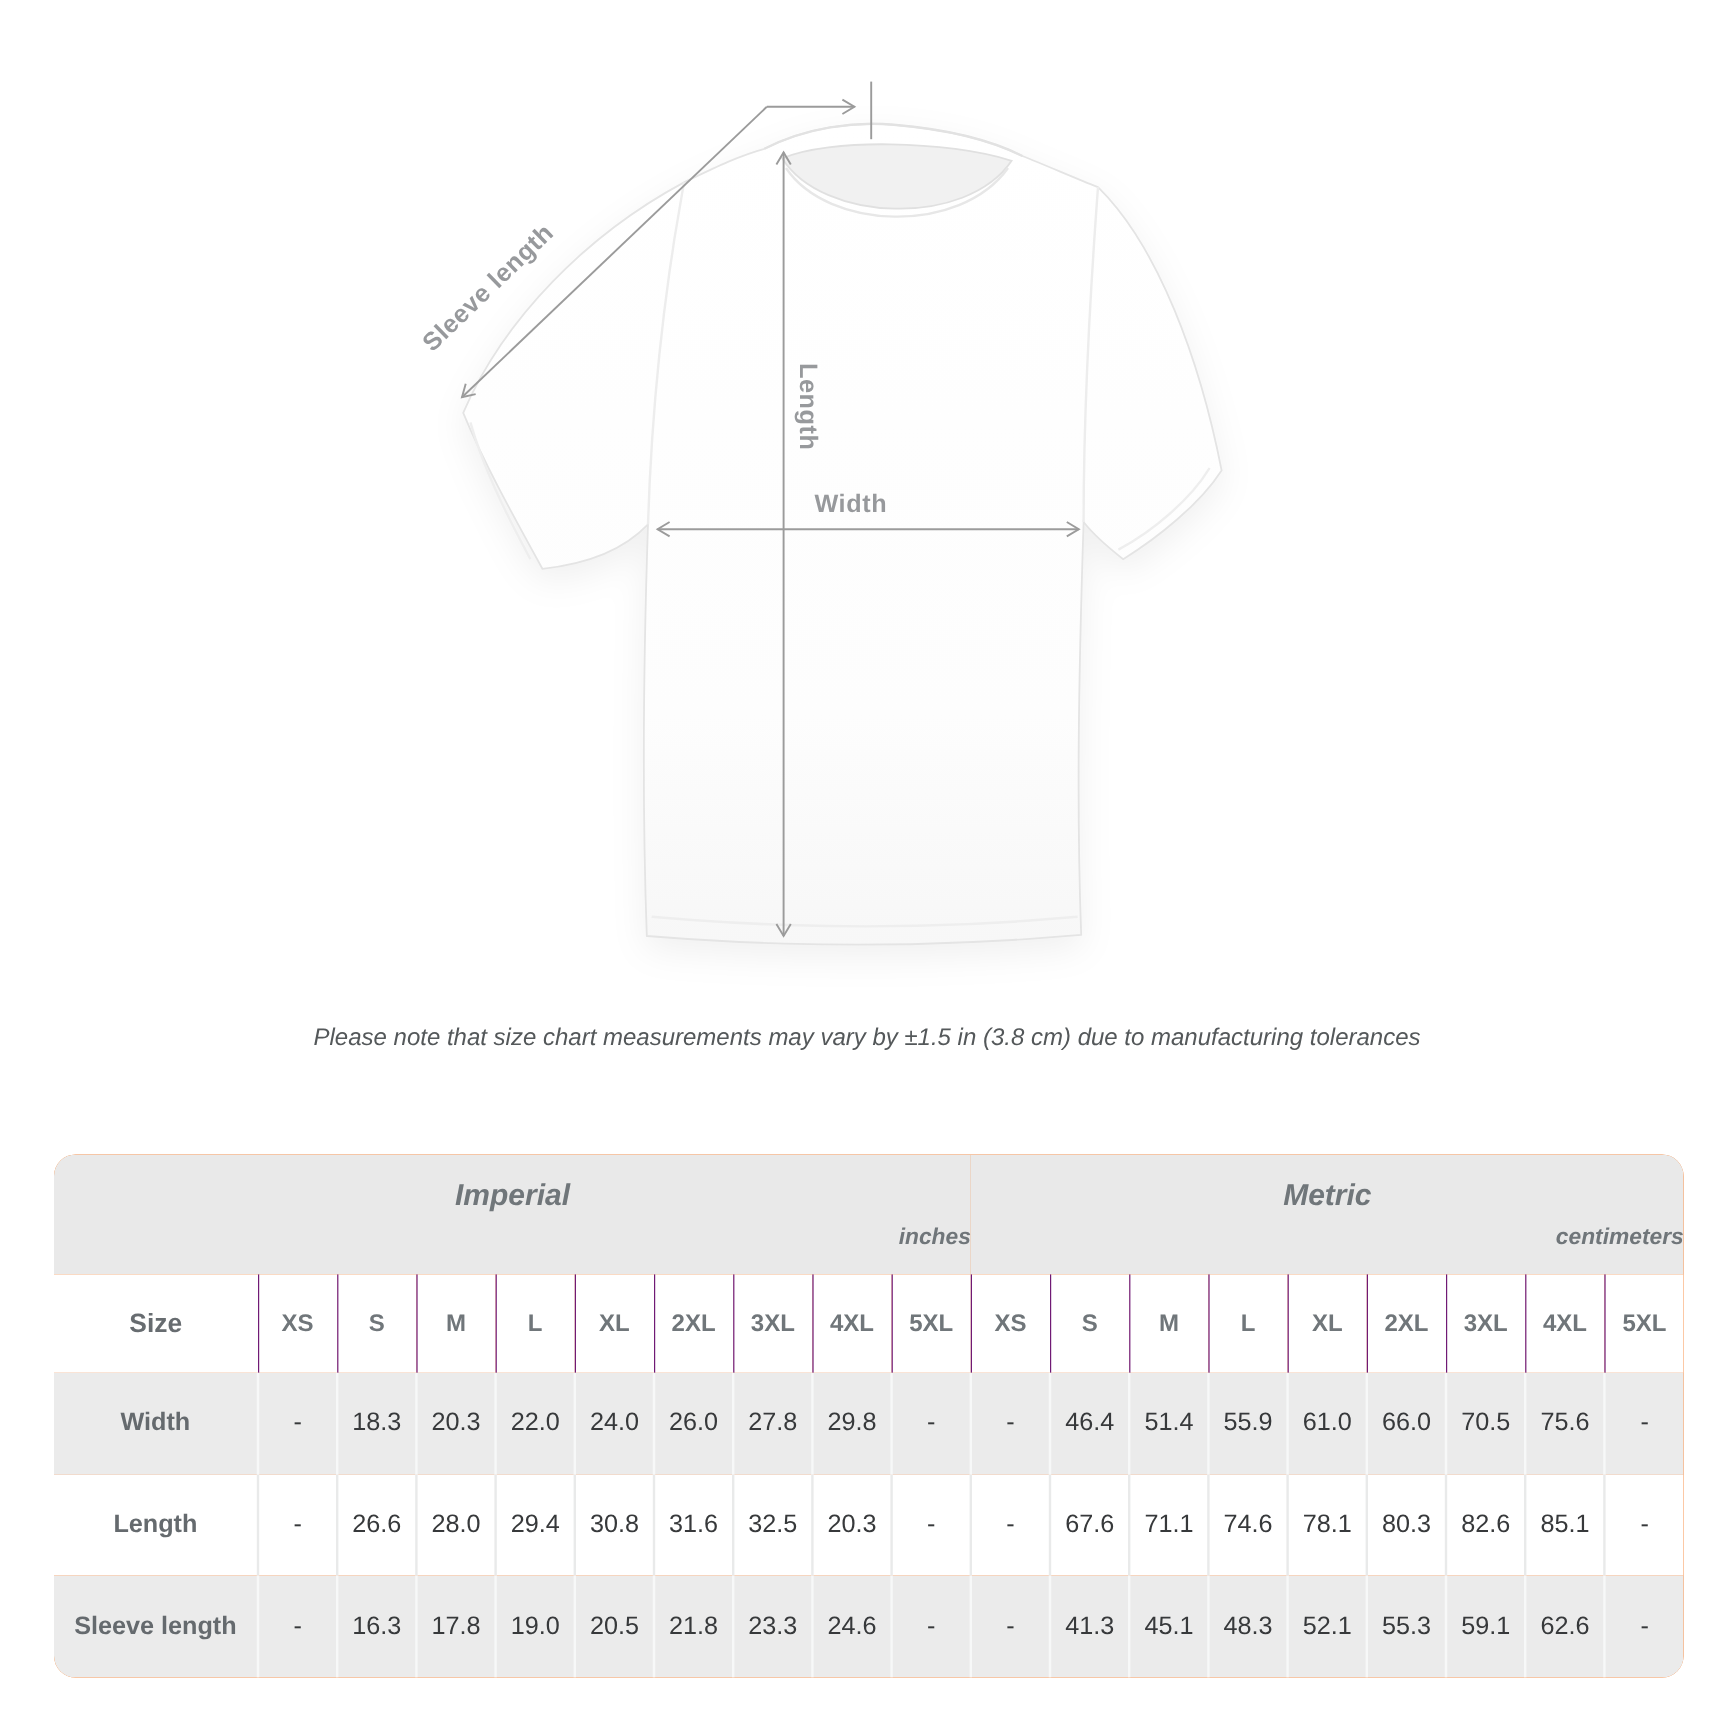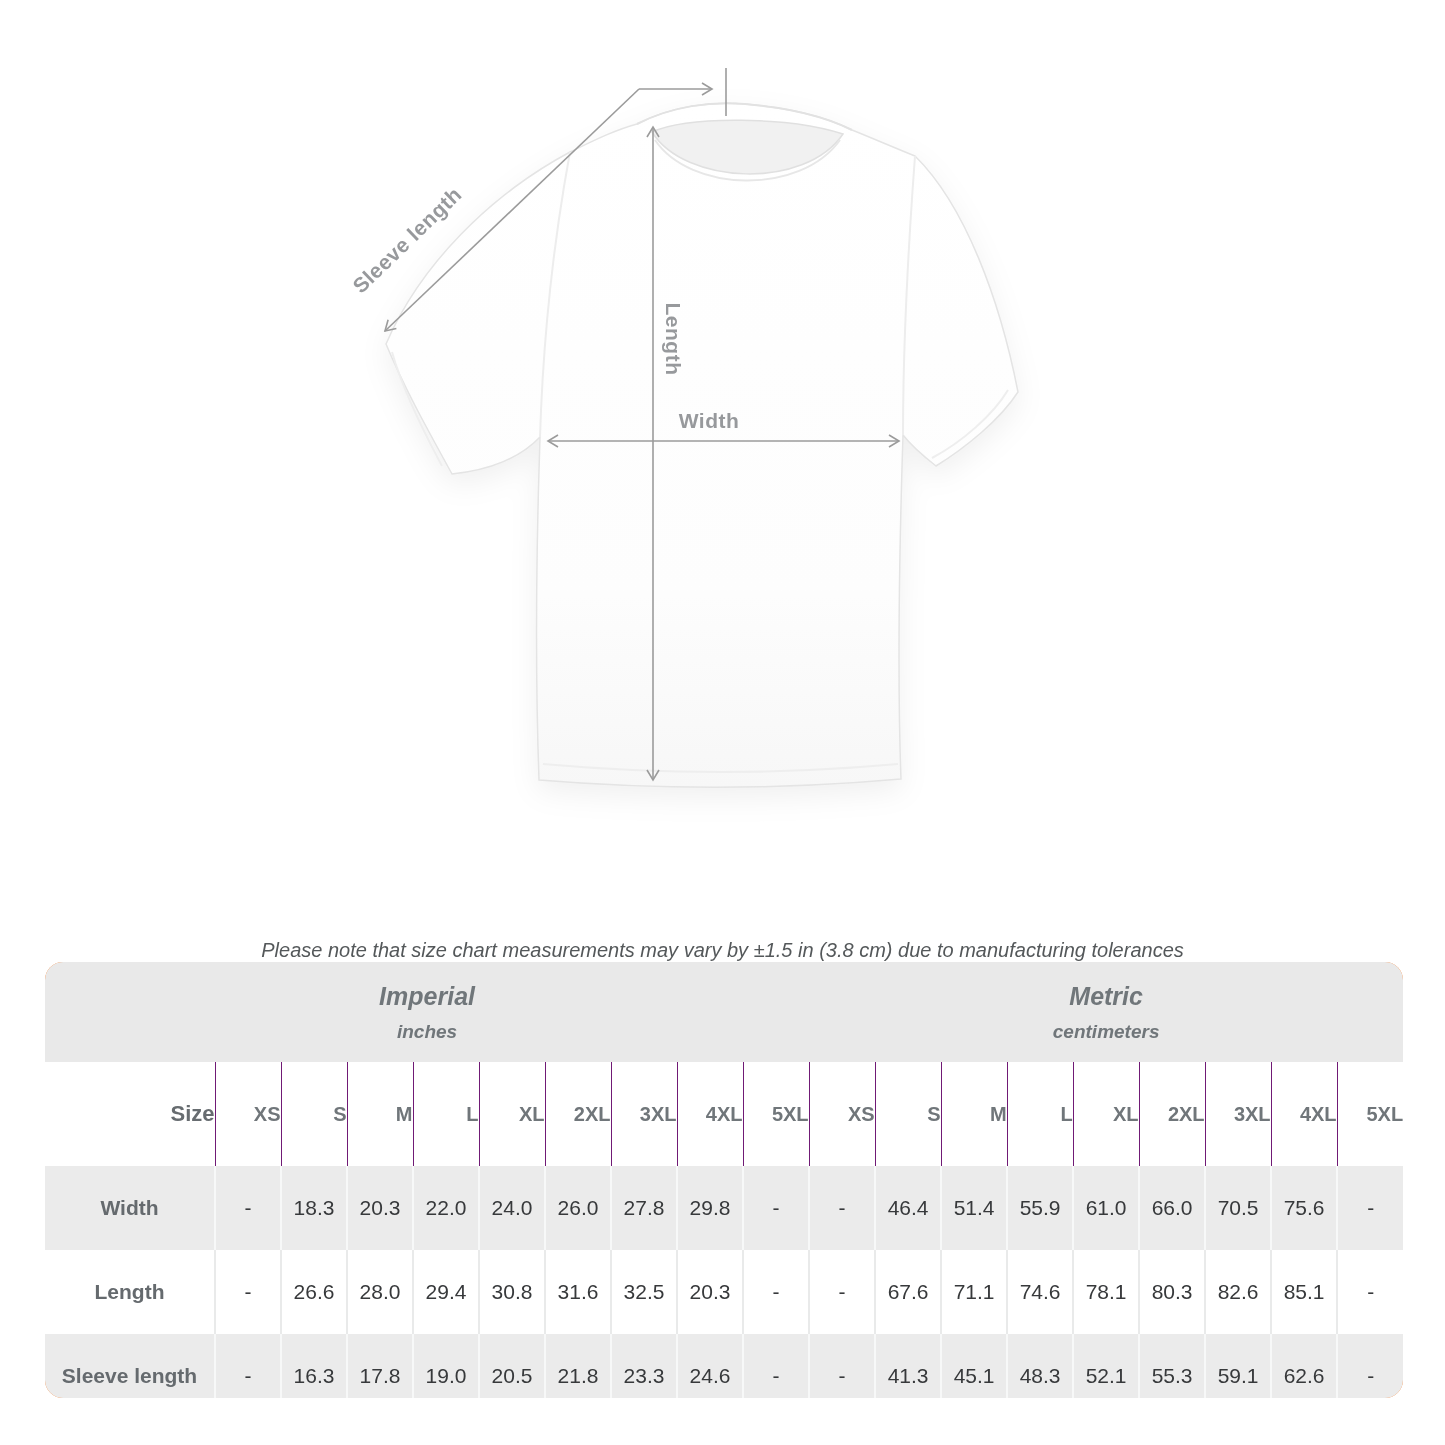--- a/index.html
+++ b/index.html
@@ -18,39 +18,39 @@
     transform:rotate(-44deg);}
   .lbl-length{left:612px;top:326px;width:120px;height:26px;font-size:21px;
     transform:rotate(90deg);}
   .lbl-width{left:629px;top:409px;width:160px;height:26px;font-size:21px;}
   
   .chart-title{
     position:absolute;left:0;top:851px;width:100%;text-align:center;
     font-size:31px;font-weight:bold;color:#3b3e40;letter-spacing:.3px;
   }
   .chart-note{
-    position:absolute;left:0;top:939px;width:100%;text-align:center;
+    position:absolute;left:0;top:854px;width:100%;text-align:center;
     font-size:20px;font-style:italic;color:#54585a;
   }
   
   .table-wrap{
     position:absolute;left:45px;top:962px;width:1358px;height:436px;
     border-radius:18px;overflow:hidden;background:#f97316;
   }
   table.size-table{border-collapse:collapse;width:1358px;height:436px;table-layout:fixed;}
   table.size-table col.c-label{width:170px;}
   table.size-table col.c-val{width:66px;}
   tr.band-row th{
     background:#e9e9e9;height:100px;vertical-align:middle;text-align:center;padding:0;
   }
   .unit-title{font-size:25px;font-weight:bold;font-style:italic;color:#70767a;line-height:1.2;}
-  .unit-sub{font-size:19px;font-style:italic;color:#70767a;margin-top:10px;}
+  .unit-sub{font-size:19px;font-style:italic;color:#70767a;margin-top:10px;text-align:right;}
   tr.size-row th{
-    background:#ffffff;height:104px;font-size:20px;font-weight:bold;color:#70767a;
-    text-align:right;vertical-align:middle;padding:0;
+    background:#ffffff;height:82px;font-size:20px;font-weight:bold;color:#70767a;
+    text-align:center;vertical-align:middle;padding:0;
   }
   tr.size-row th.lbl{font-size:22px;color:#676c70;}
   tr.size-row th + th{border-left:1px solid #701a75;}
   tbody td{
     height:84px;text-align:center;vertical-align:middle;font-size:21px;color:#37393b;padding:0;
   }
   tbody td.lbl{font-size:21px;font-weight:bold;color:#656a6e;}
   tbody tr.row-gray td{background:#ebebeb;}
   tbody tr.row-gray td + td{border-left:2px solid #f7f8f8;}
   tbody tr.row-white td{background:#ffffff;}

